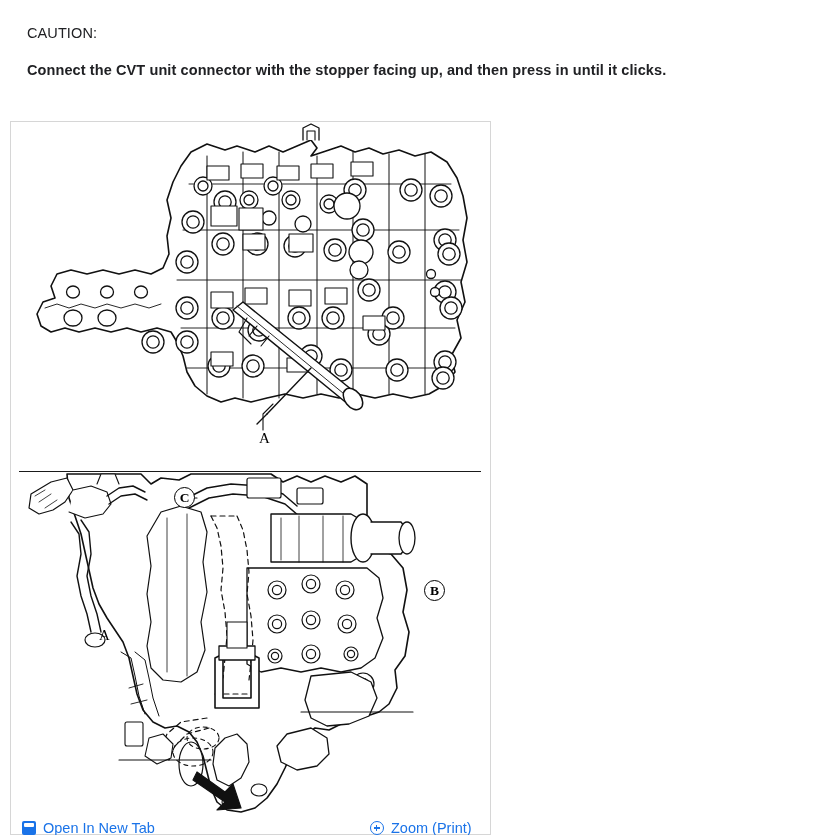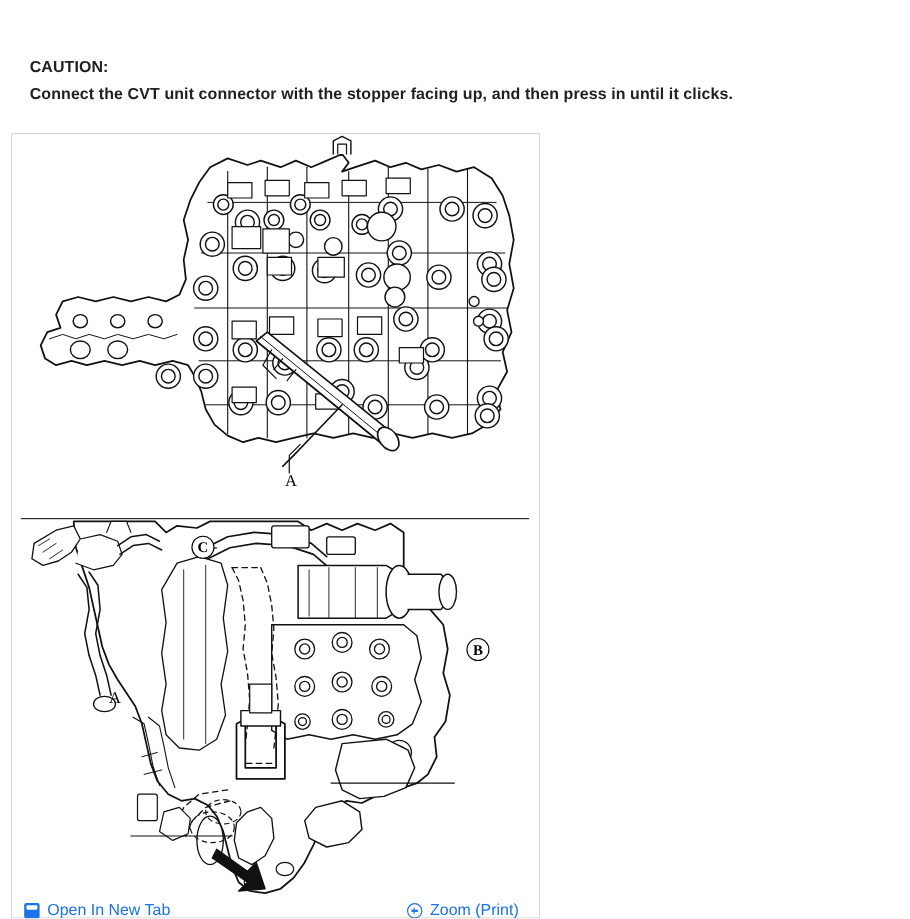--- a/index.html
+++ b/index.html
@@ -18,32 +18,31 @@
     background: #ffffff;
   }
   .caution-block {
     position: absolute;
     left: 27px;
     top: 22px;
     width: 760px;
   }
   .caution-title {
     font-size: 14.5px;
-    font-weight: bold;
+    font-weight: normal;
     color: #202124;
     line-height: 22px;
     letter-spacing: 0.1px;
-    margin-top: 28px;
   }
   .caution-text {
     font-size: 14.5px;
     font-weight: bold;
     color: #202124;
     line-height: 22px;
-    margin-top: 3px;
+    margin-top: 15px;
     letter-spacing: 0.1px;
   }
   .figure-panel {
     position: absolute;
     left: 10px;
     top: 121px;
     width: 481px;
     height: 714px;
     border: 1px solid #d6d6d6;
     background: #ffffff;

